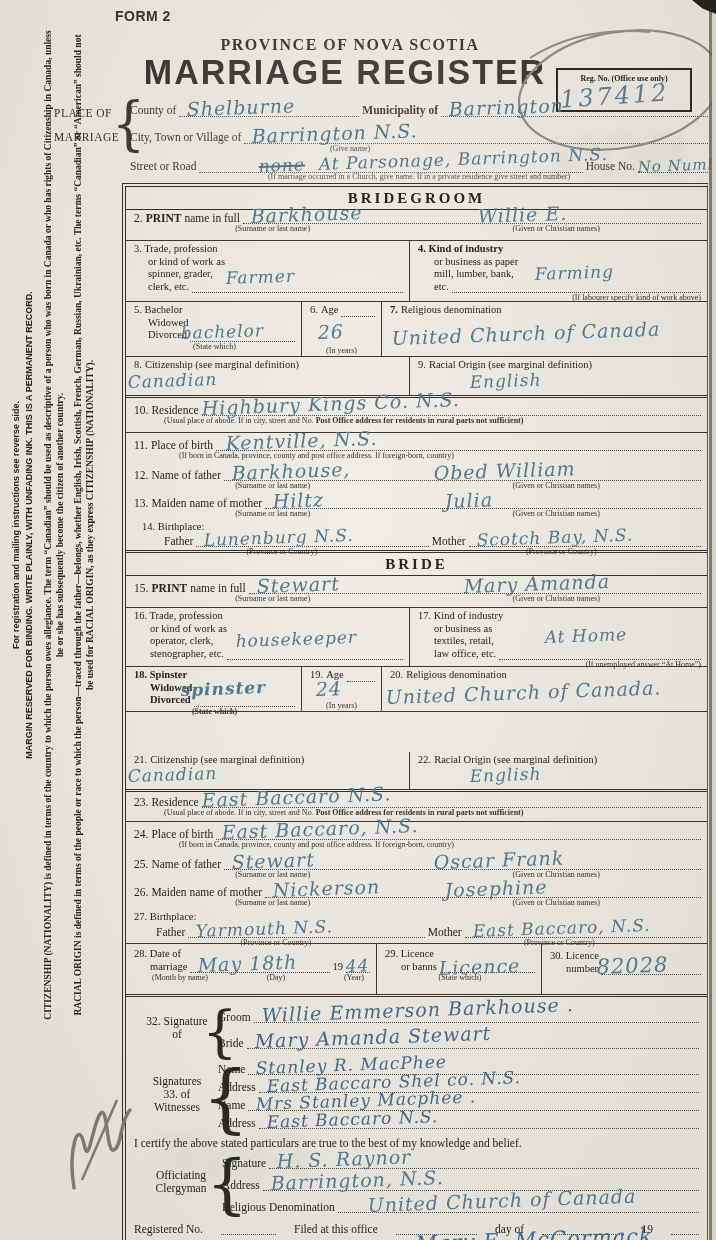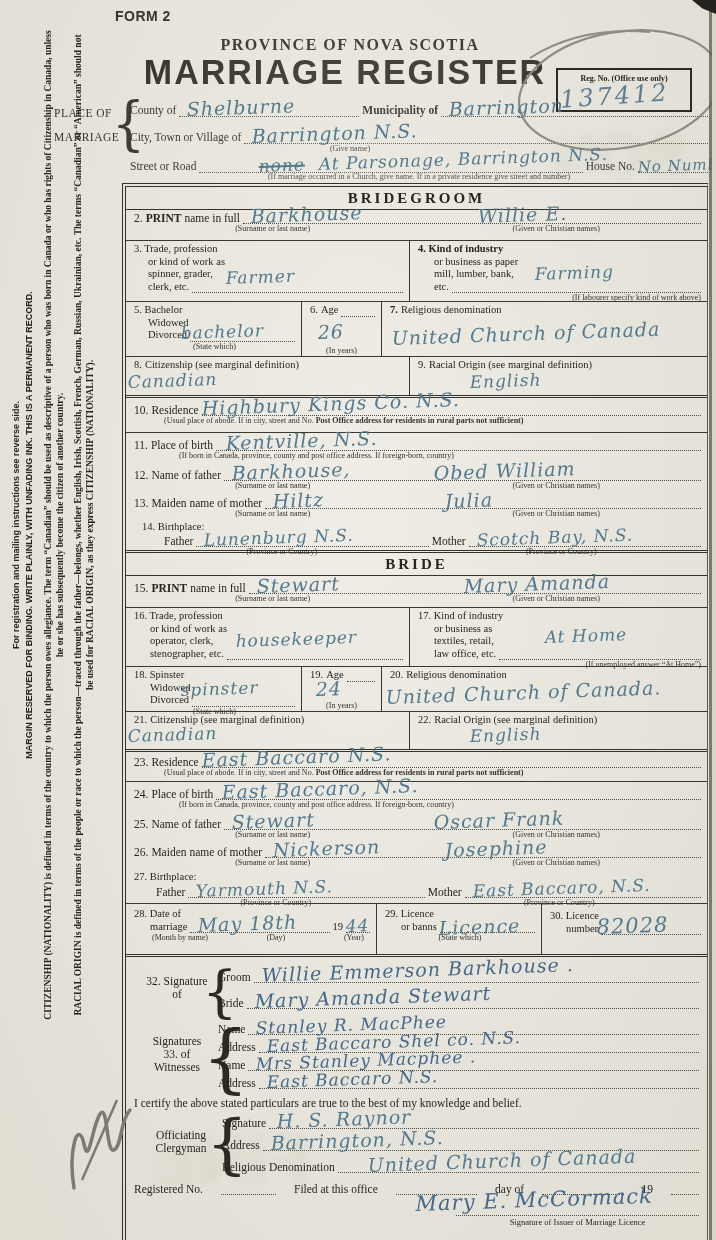--- a/index.html
+++ b/index.html
@@ -346,21 +346,21 @@
         <div class="fl" style="padding-left:16px;">
             <span class="mini">law office, etc.</span>
             <span class="dots"></span>
           </div>
         <div class="note" style="text-align:right;">(If unemployed answer “At Home”)</div>
         <span class="hw" style="left:135px;bottom:20px;">At Home</span>
       </div>
     </div>
 
     <div class="row split" style="height:45px;">
-      <div class="cell" style="width:175px;">
+      <div class="cell" style="width:175px;font-weight:bold;">
         <div class="mini"><span>18.</span> <span>Spinster</span></div>
         <div class="mini" style="padding-left:16px;">Widowed</div>
         <div class="fl" style="padding-left:16px;">
             <span class="mini">Divorced</span>
             <span class="dots"></span>
           </div>
         <div class="note cnote">(State which)</div>
         <span class="hw" style="left:55px;bottom:12px;">spinster</span>
       </div>
       <div class="cell" style="width:80px;">
@@ -374,21 +374,21 @@
       </div>
       <div class="cell" style="flex:1;">
         <div class="fl">
             <span class="mini">20.</span>
             <span class="mini">Religious denomination</span>
           </div>
         <span class="hw hw-lg" style="left:4px;bottom:4px;">United Church of Canada.</span>
       </div>
     </div>
 
-    <div class="row split heavy" style="height:40px;">
+    <div class="row split heavy" style="height:40px;margin-top:40px;">
       <div class="cell" style="width:283px;">
         <div class="fl">
             <span class="mini">21.</span>
             <span class="mini">Citizenship (see marginal definition)</span>
           </div>
         <span class="hw" style="left:2px;bottom:4px;">Canadian</span>
       </div>
       <div class="cell" style="flex:1;">
         <div class="fl">
             <span class="mini">22.</span>

